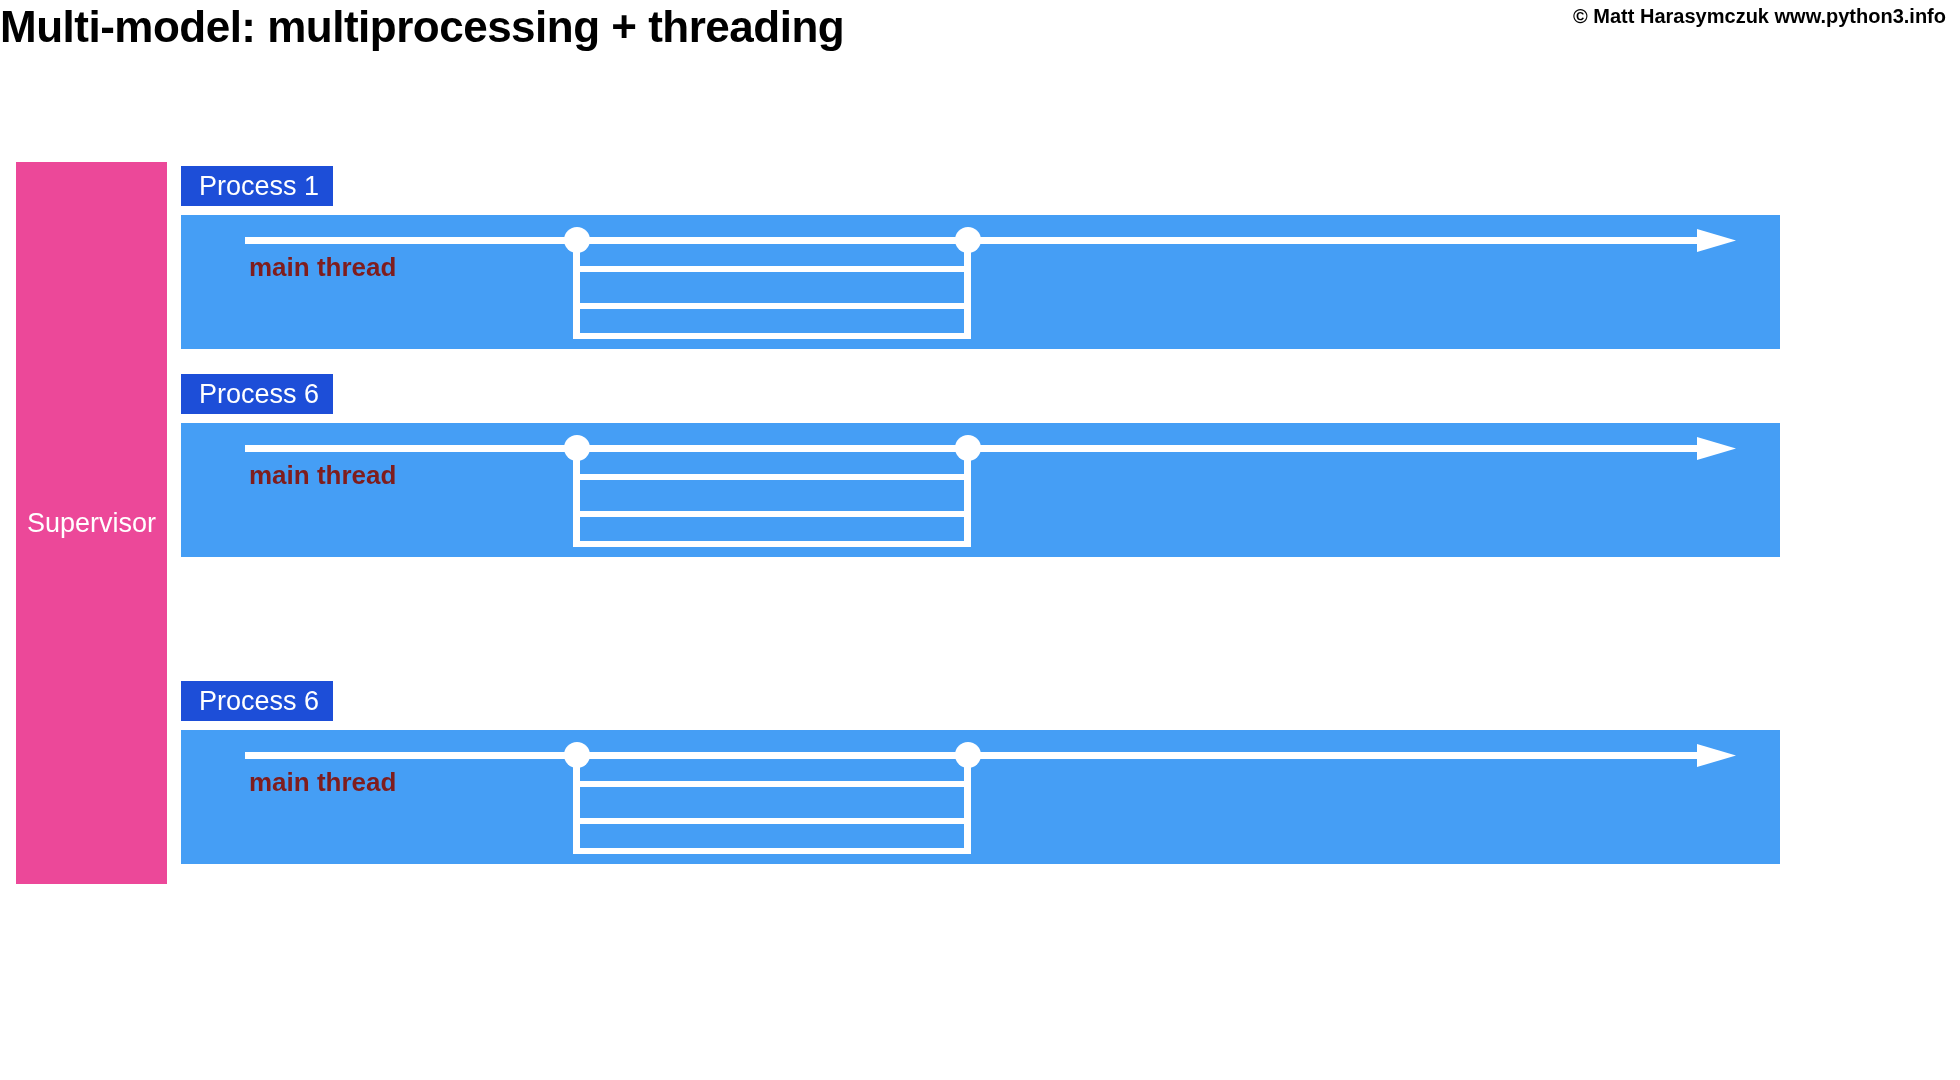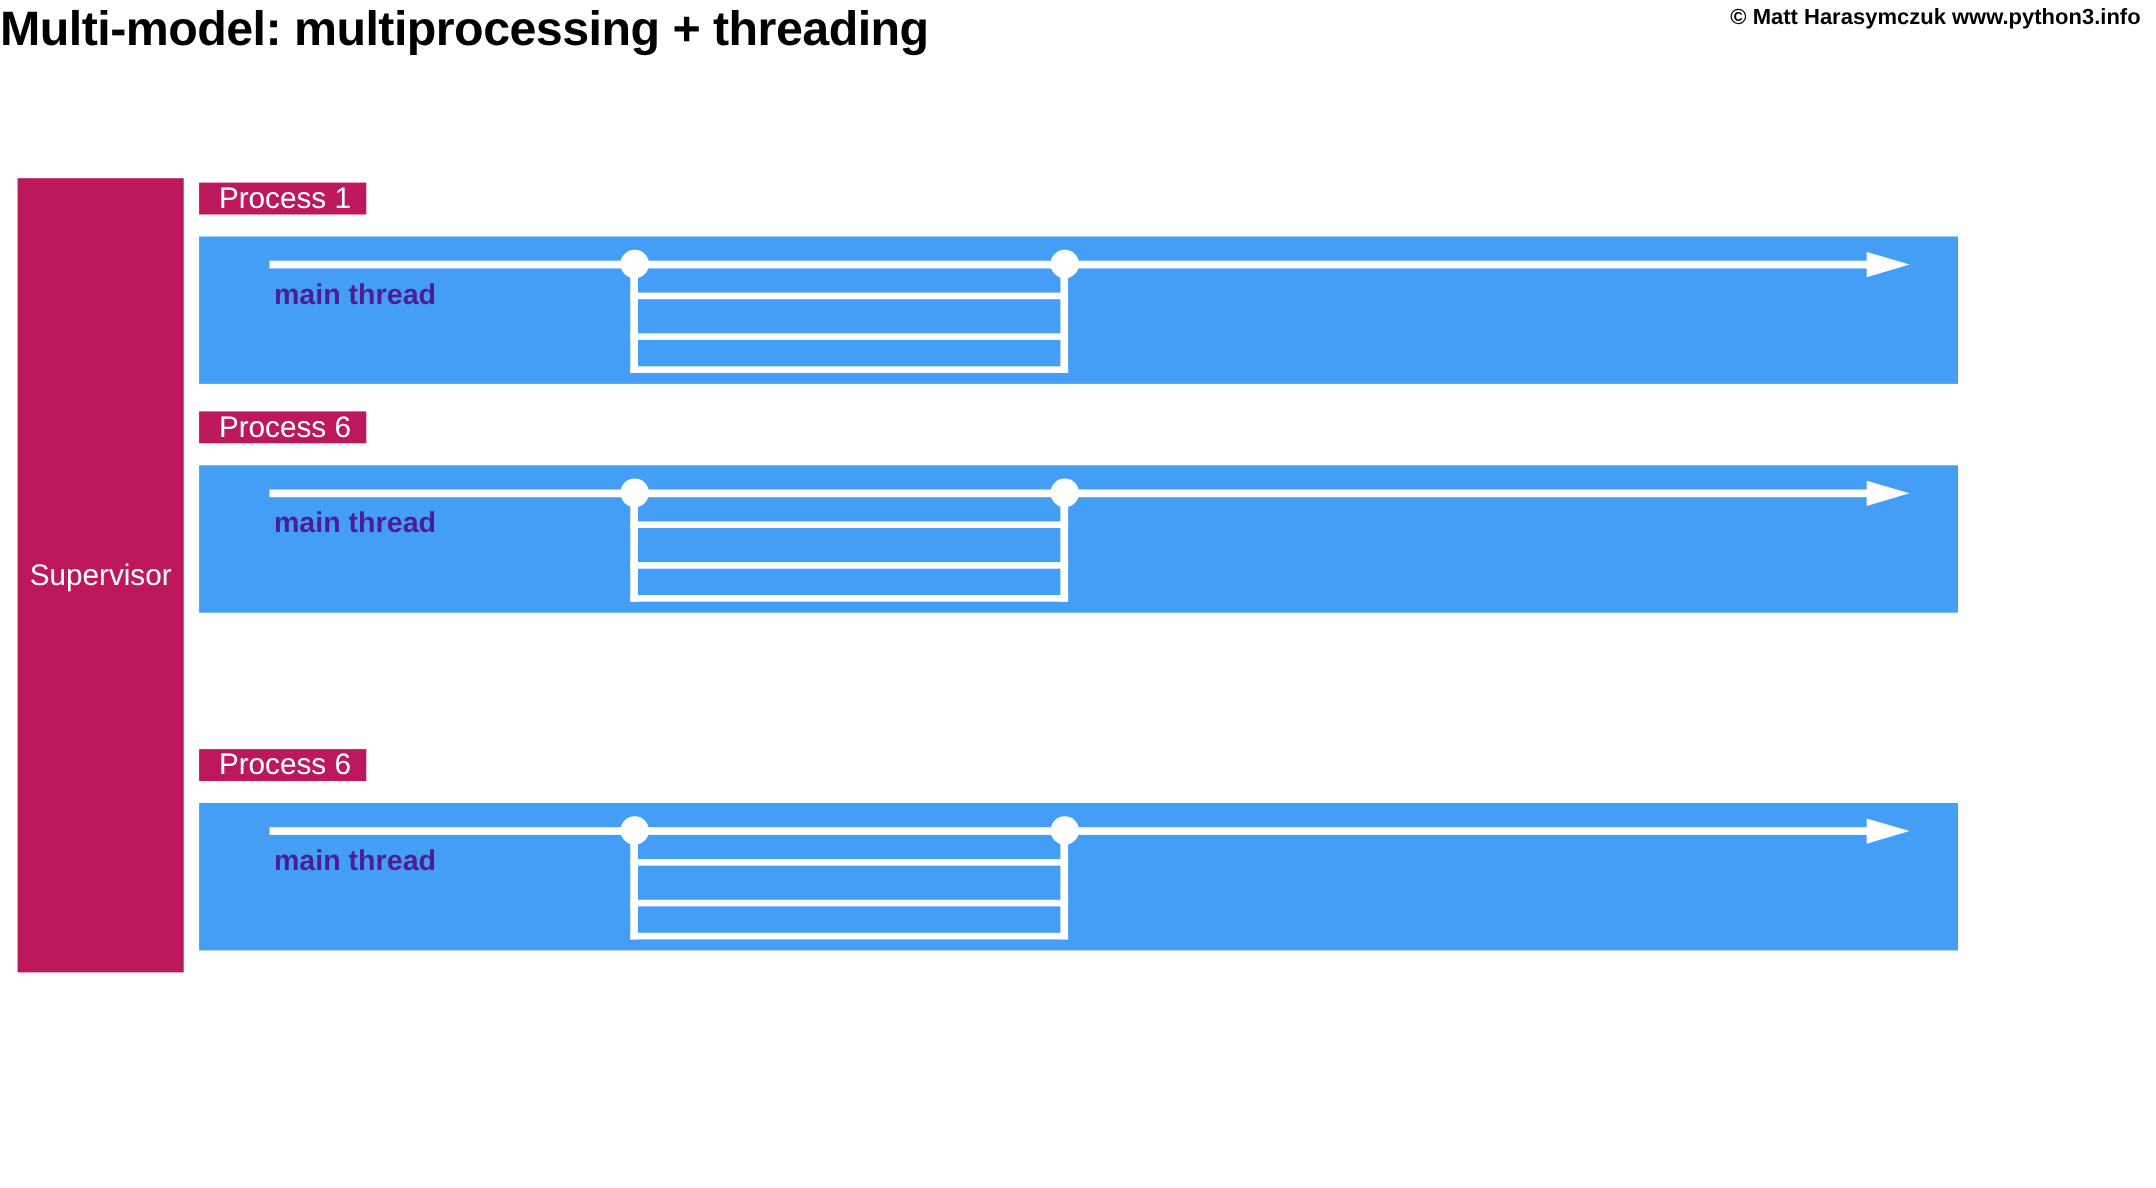--- a/index.html
+++ b/index.html
@@ -38,21 +38,21 @@
     white-space: nowrap;
   }
 
   
   #supervisor-box {
     position: absolute;
     left: 16px;
     top: 162px;
     width: 151px;
     height: 722px;
-    background: #be185d;
+    background: #ec4899;
     display: flex;
     align-items: center;
     justify-content: center;
   }
   #supervisor-label {
     color: #ffffff;
     font-size: 27px;
     font-weight: 400;
     text-align: center;
   }
@@ -60,22 +60,22 @@
   
   .process-group {
     position: absolute;
     left: 181px;
   }
   .process-tab {
     position: absolute;
     left: 0;
     top: 0;
     width: 152px;
-    height: 29px;
-    background: #be185d;
+    height: 40px;
+    background: #1d4ed8;
     display: flex;
     align-items: center;
     box-sizing: border-box;
     padding-left: 18px;
   }
   .process-tab-label {
     color: #ffffff;
     font-size: 27px;
     font-weight: 400;
     white-space: nowrap;
@@ -96,21 +96,21 @@
   }
   .thread-area svg {
     display: block;
     width: 100%;
     height: 100%;
   }
   .main-thread-label {
     position: absolute;
     left: 68px;
     top: 37px;
-    color: #4c1d95;
+    color: #7f1d1d;
     font-size: 26px;
     font-weight: 700;
     white-space: nowrap;
     pointer-events: none;
   }
 </style>
 </head>
 <body>
 
 <div id="slide-title">Multi-model: multiprocessing + threading</div>

